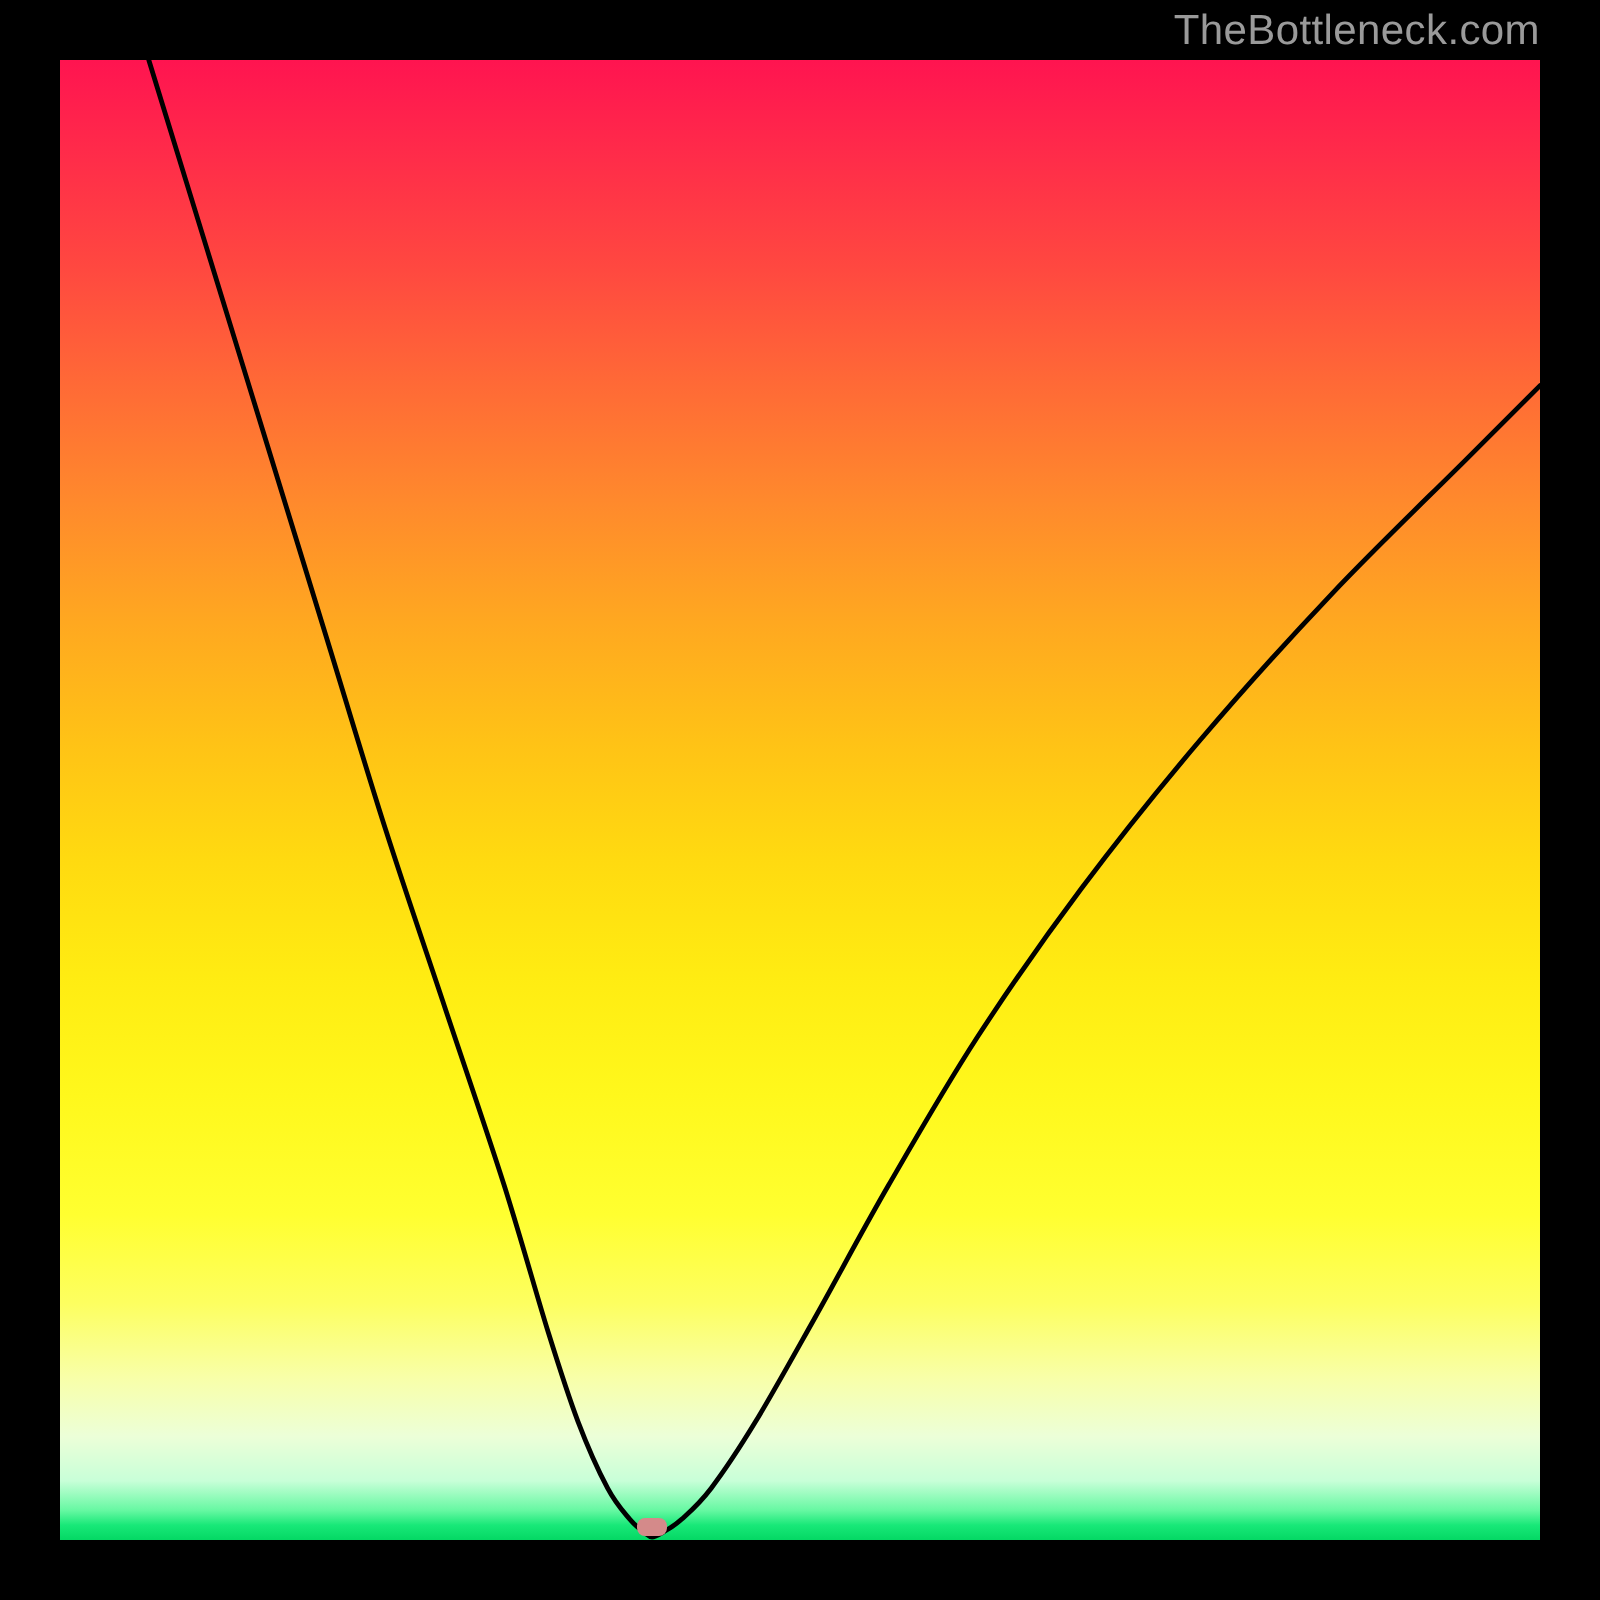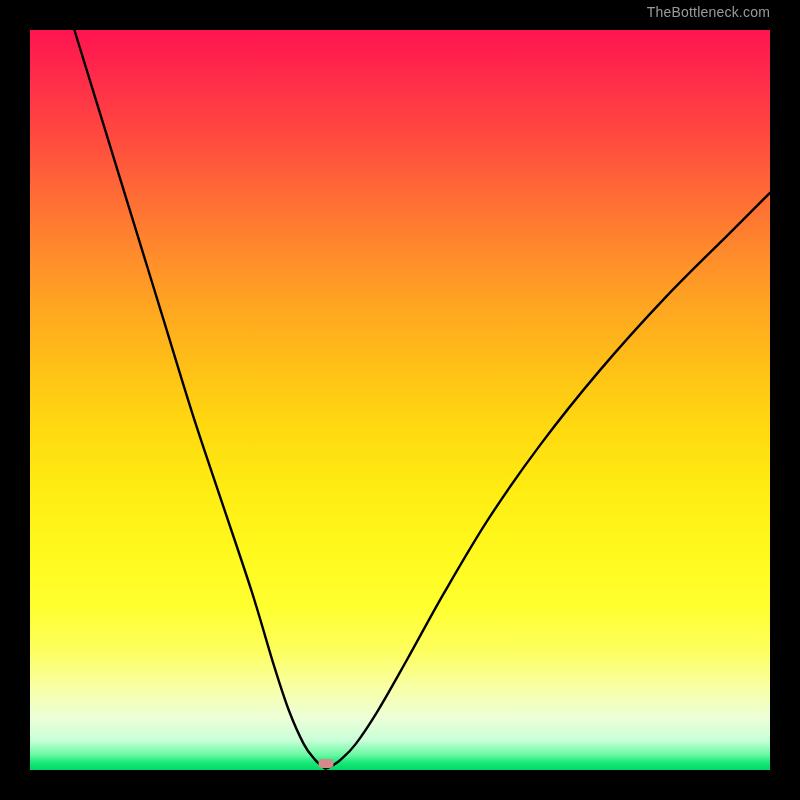--- a/index.html
+++ b/index.html
@@ -63,21 +63,21 @@
     border-radius: 4px;
     background: #d48a8a;
     bottom: 2px;
     transform: translateX(-50%);
   }
   .watermark {
     position: absolute;
     top: 4px;
     right: 30px;
     color: #9a9a9a;
-    font-size: 14px;
+    font-size: 21px;
     letter-spacing: 0.2px;
   }
 </style>
 </head>
 <body>
 
 <div class="frame">
   <div class="watermark">TheBottleneck.com</div>
   <div class="plot">
     <div class="gradient"></div>

